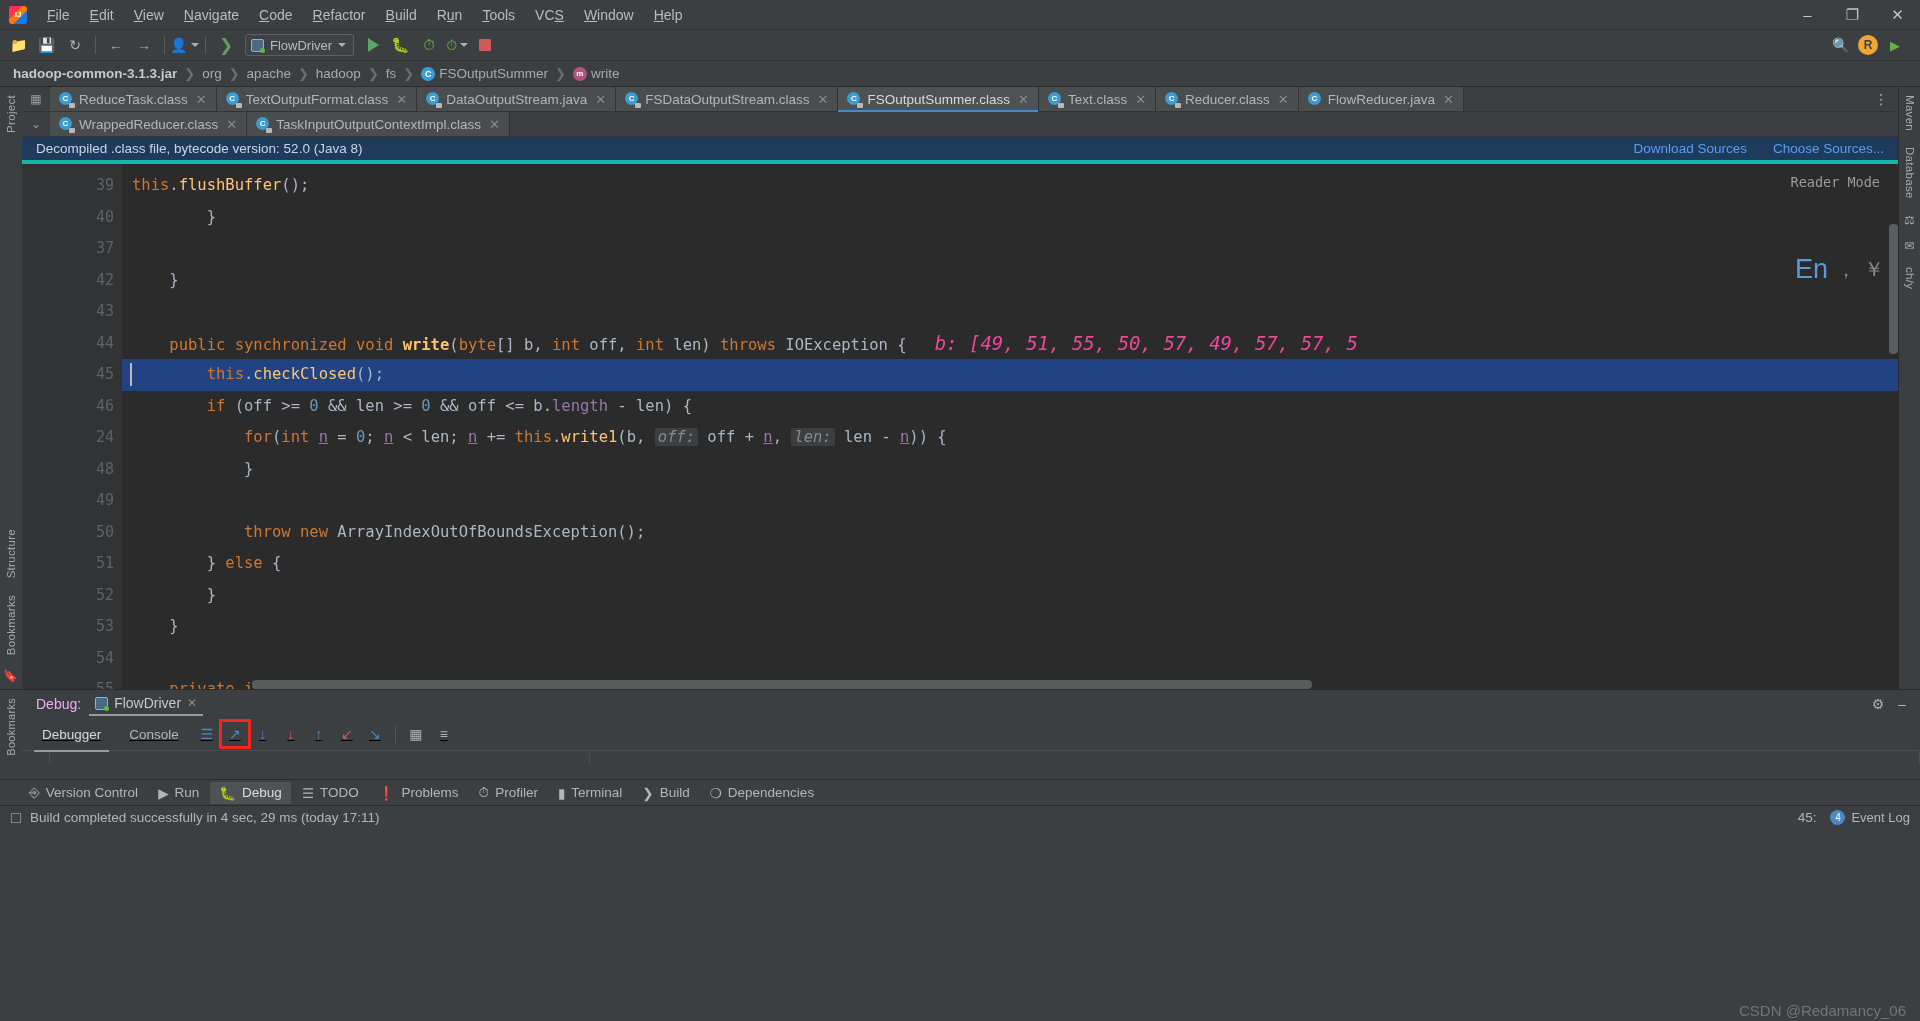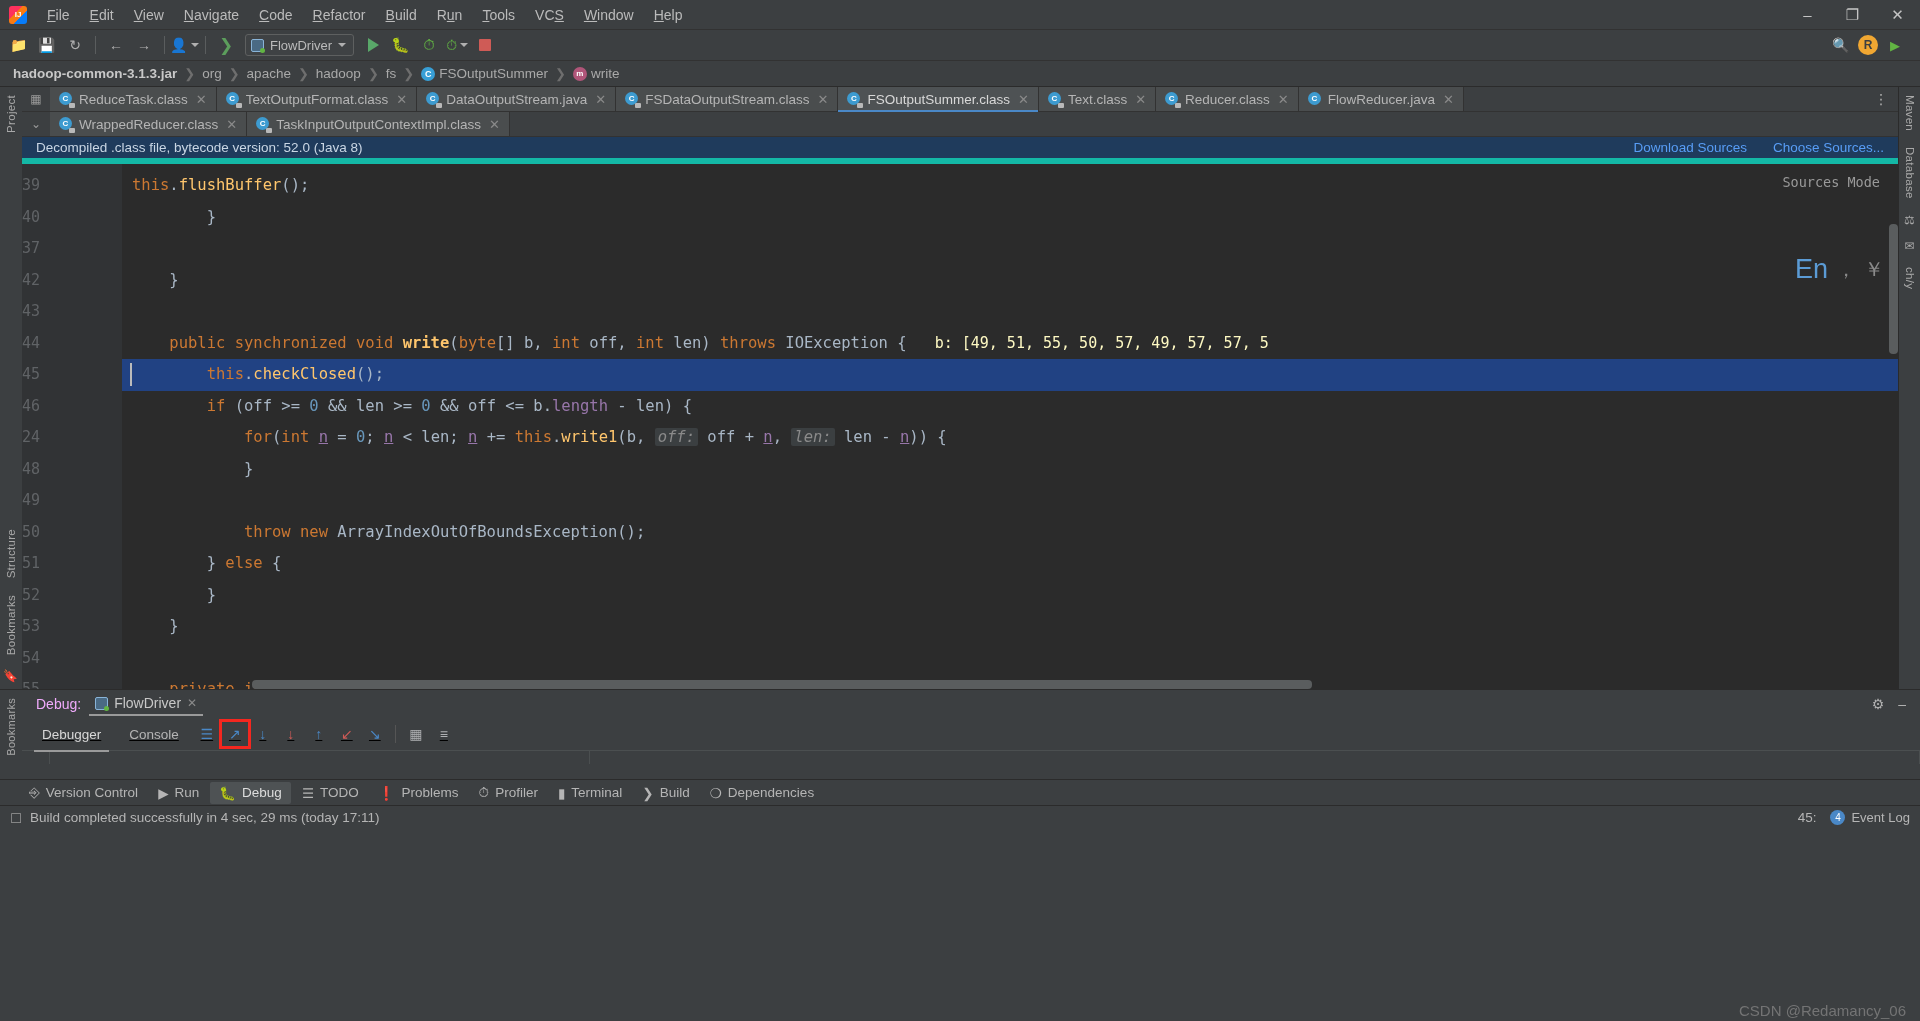--- a/index.html
+++ b/index.html
@@ -131,50 +131,50 @@
     font-size:8px;font-weight:bold;display:flex;align-items:center;justify-content:center;
   }
   .ic-class-lock .lk {
     position:absolute; right:-2px; bottom:-2px; width:6px;height:5px;background:#b9b9b9;border-radius:1px;
   }
   .tabs-overflow { margin-left:auto; display:flex;align-items:center;padding:0 10px;color:#b0b0b0;font-size:14px;}
 
   
   .notif {
     background: #1f3b5c; height: 27px; display: flex; align-items: center;
-    padding: 0 14px; color: #c9d6e4; font-size: 13.5px; border-bottom:6px solid #14b8a6;
+    padding: 0 14px; color: #c9d6e4; font-size: 13.5px; border-bottom:4px solid #14b8a6;
   }
   .notif .links { margin-left: auto; display: flex; gap: 26px; padding-left: 40px; }
   .notif .links a { color: #589df6; text-decoration: none; font-size: 13.5px; }
 
   
   .code-wrap { flex: 1; display: flex; position: relative; background: #2b2b2b; overflow: hidden;}
   .gutter {
     width: 100px; background: #313335; position: relative; flex: none;
     font-family: "DejaVu Sans Mono", monospace; font-size: 15px;
   }
   .ln {
-    height: 31.5px; line-height: 31.5px; text-align: left;
+    height: 31.5px; line-height: 31.5px; text-align: right;
     padding-right: 8px; color: #606366; position: relative;
   }
   .code-area {
     flex: 1; position: relative; font-family: "DejaVu Sans Mono", monospace;
     font-size: 15.5px; color: #a9b7c6; overflow: hidden;
   }
   .cline { height: 31.5px; line-height: 31.5px; white-space: pre; padding-left: 10px; position: relative;}
   .cline.cur { background: #214283; }
   .kw { color: #cc7832; }
   .num { color: #6897bb; }
   .meth { color: #ffc66d; }
   .fld { color: #9876aa; }
   .txt { color: #a9b7c6; }
   .hintbox {
     background: #3b3f41; color: #8a8a8a; font-style: italic; border-radius: 2px; padding: 0 3px;
   }
-  .dbgvals { color: #fef9c3; font-size: 15px;}
+  .dbgvals { color: #ec4899; font-style: italic; font-size: 19px;}
   .caret-bar {
     position:absolute; left:8px; top:4px; width:2px; height:23px; background:#bbbbbb;
   }
   .en-ime {
     position: absolute; right: 14px; top: 90px; display: flex; align-items: center; gap: 8px;
     color: #5b9bd5; font-size: 27px; font-family: "Liberation Sans", sans-serif;
   }
   .ime-small { color: #8a8a8a; font-size: 20px; }
   .reader-mode {
     position: absolute; right: 18px; top: 10px; color: #9a9a9a; font-size: 13.5px;
@@ -480,21 +480,21 @@
         <div class="cline"><span class="kw">            for</span><span class="txt">(</span><span class="kw">int </span><span class="fld" style="text-decoration:underline">n</span><span class="txt"> = </span><span class="num">0</span><span class="txt">; </span><span class="fld" style="text-decoration:underline">n</span><span class="txt"> &lt; len; </span><span class="fld" style="text-decoration:underline">n</span><span class="txt"> += </span><span class="kw">this</span><span class="txt">.</span><span class="meth">write1</span><span class="txt">(b, </span><span class="hintbox">off:</span><span class="txt"> off + </span><span class="fld" style="text-decoration:underline">n</span><span class="txt">, </span><span class="hintbox">len:</span><span class="txt"> len - </span><span class="fld" style="text-decoration:underline">n</span><span class="txt">)) {</span></div>
         <div class="cline"><span class="txt">            }</span></div>
         <div class="cline"></div>
         <div class="cline"><span class="kw">            throw new </span><span class="txt">ArrayIndexOutOfBoundsException();</span></div>
         <div class="cline"><span class="txt">        } </span><span class="kw">else </span><span class="txt">{</span></div>
         <div class="cline"><span class="txt">        }</span></div>
         <div class="cline"><span class="txt">    }</span></div>
         <div class="cline"></div>
         <div class="cline"><span class="kw">    private int </span><span class="meth" style="font-weight:bold">write1</span><span class="txt">(</span><span class="kw">byte</span><span class="txt">[] b, </span><span class="kw">int </span><span class="txt">off, </span><span class="kw">int </span><span class="txt">len) </span><span class="kw">throws </span><span class="txt">IOException {</span></div>
 
-        <div class="reader-mode">Sources Mode</div>
+        <div class="reader-mode">Reader Mode</div>
         <div class="en-ime">
           <span>En</span>
           <span class="ime-small">，</span>
           <span class="ime-small">￥</span>
         </div>
         <div class="vscroll"></div>
         <div class="hscroll"></div>
       </div>
     </div>
   </div>

